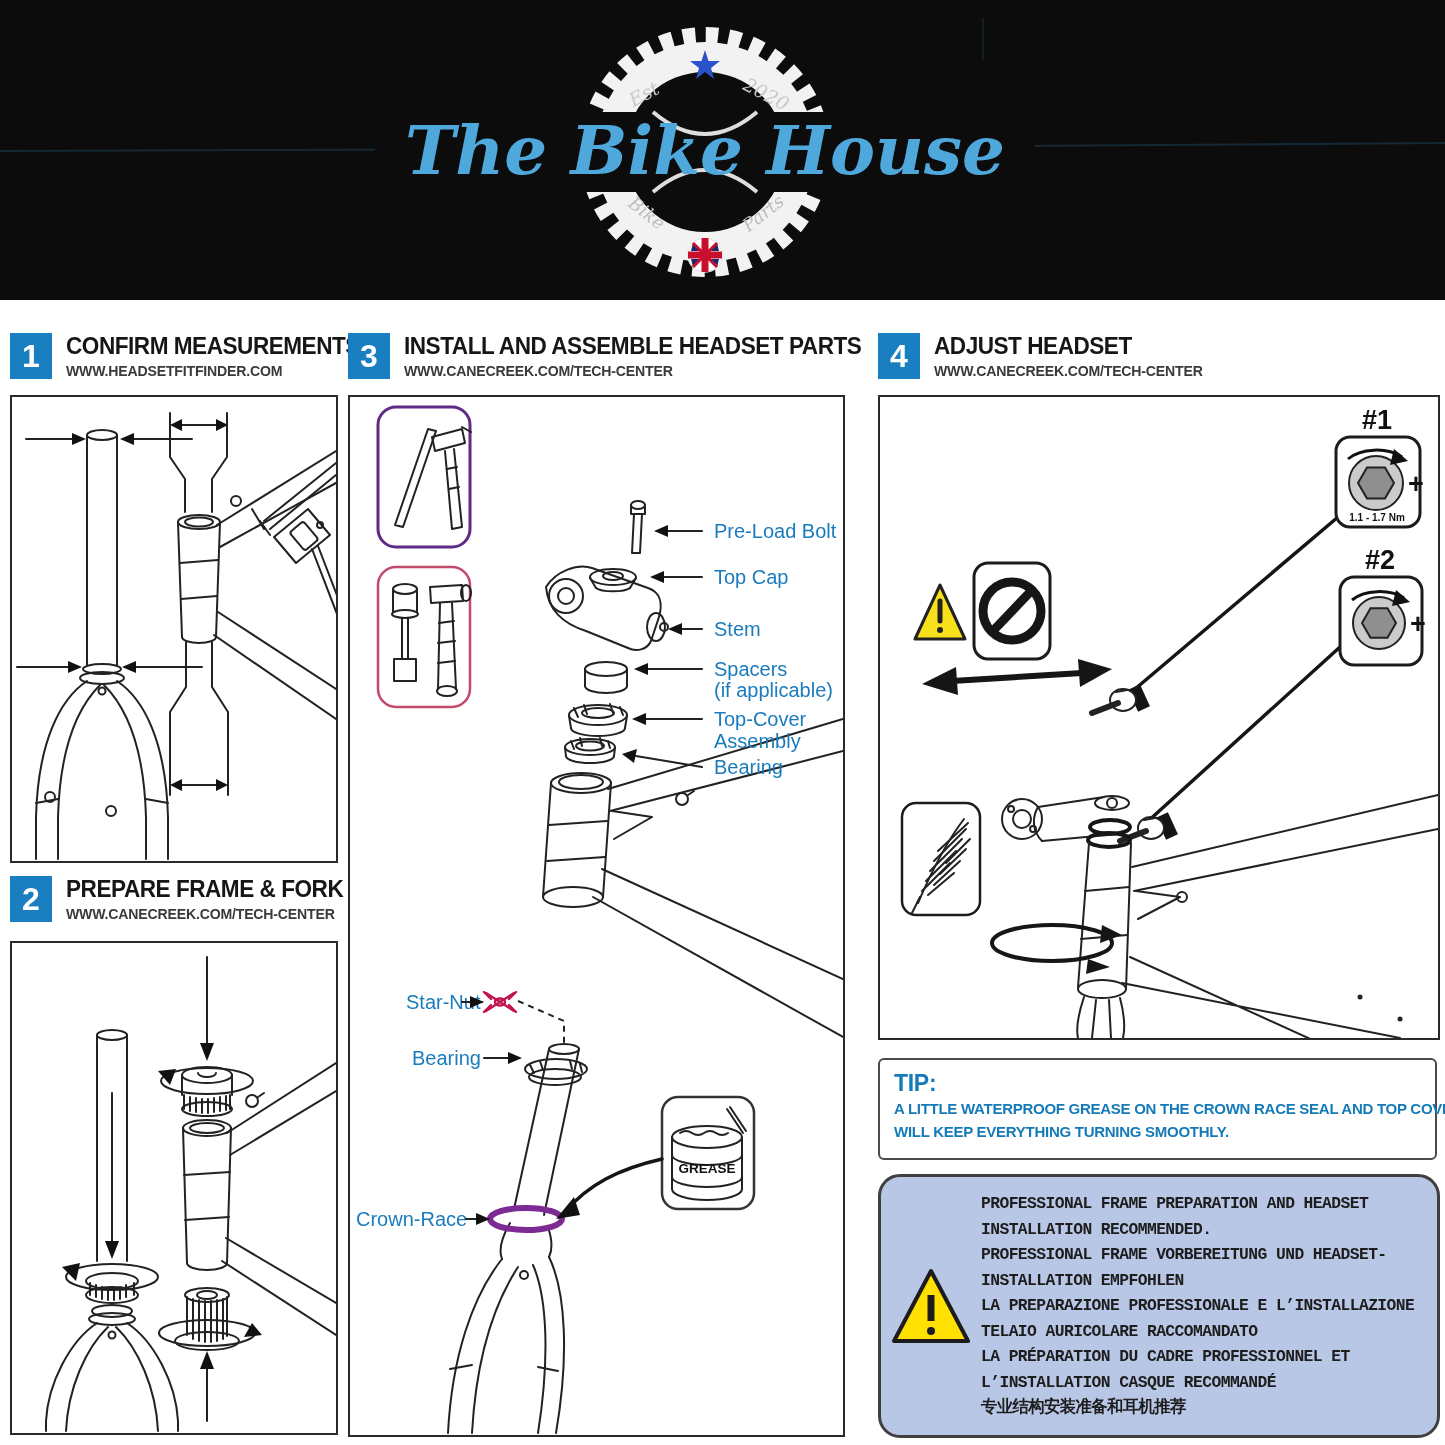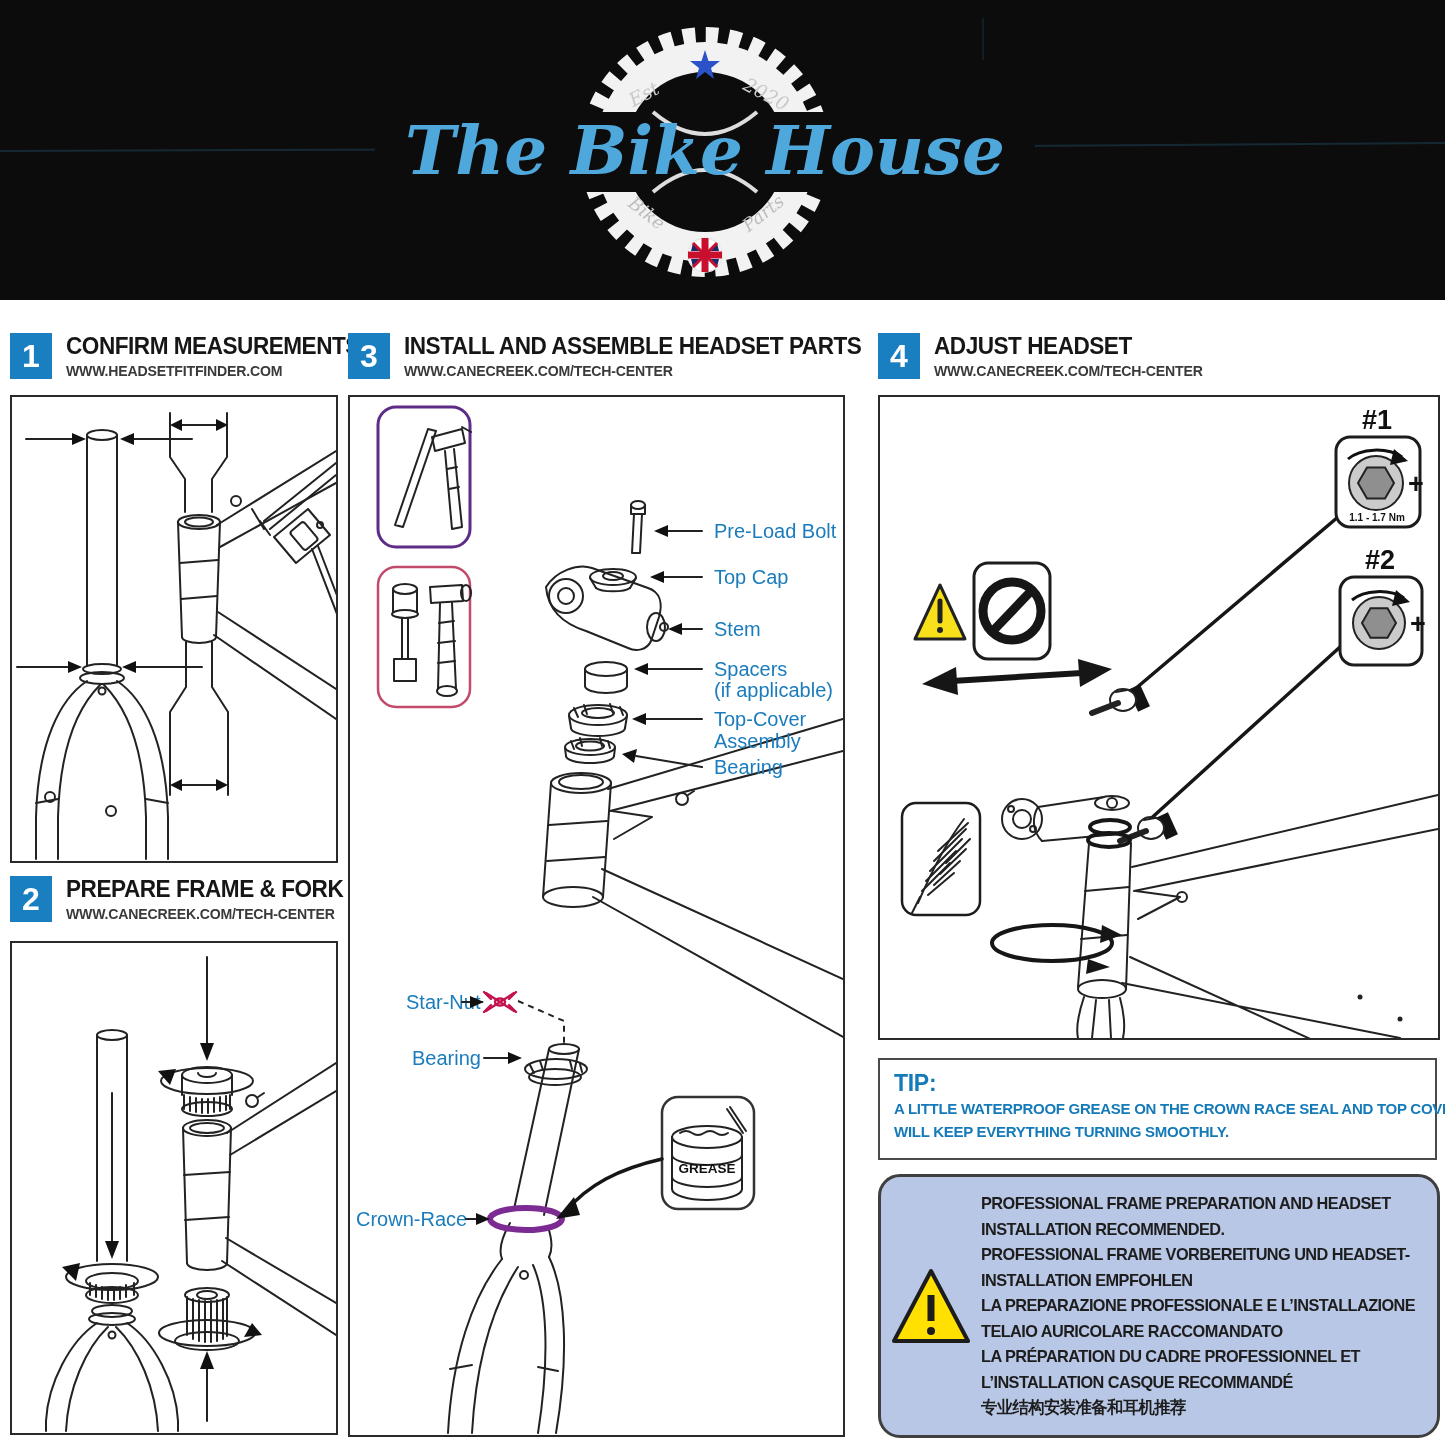--- a/index.html
+++ b/index.html
@@ -14,21 +14,21 @@
   .sec-url{font-size:15px;font-weight:bold;color:#3a3a3a;letter-spacing:-.2px;line-height:19px;margin-top:2px;}
   svg{display:block;}
   .ln{fill:none;stroke:#222;stroke-width:2;stroke-linecap:round;stroke-linejoin:round;}
   .ln3{fill:none;stroke:#161616;stroke-width:3.5;stroke-linecap:round;stroke-linejoin:round;}
   .bluelbl{font-size:20px;fill:#1a7cbc;font-family:"Liberation Sans",sans-serif;}
   .tipbox{position:absolute;border:2px solid #4a4a4a;background:#fff;box-sizing:border-box;padding:10px 14px;}
   .tip-head{color:#157ab8;font-weight:bold;font-size:23px;letter-spacing:-.3px;}
   .tip-line{color:#157ab8;font-weight:bold;font-size:15.5px;line-height:23px;letter-spacing:-.3px;
             transform:scaleX(.97);transform-origin:left top;white-space:nowrap;}
   .notice{position:absolute;background:#b9c7e6;border:3px solid #3f3f3f;border-radius:22px;
-          box-sizing:border-box;display:flex;align-items:center;padding:14px 10px;}
+          box-sizing:border-box;display:flex;align-items:center;padding:14px 10px;font-family:Liberation Mono, monospace;}
   .notice-text{margin-left:10px;}
   .notice-line{color:#1d1d1d;font-weight:bold;font-size:17px;line-height:25.5px;letter-spacing:-.6px;
                transform:scaleX(.96);transform-origin:left top;white-space:nowrap;}
 </style>
 </head>
 <body>
 
 <div id="page">
 
   <svg width="1445" height="300" viewBox="0 0 1445 300" style="position:absolute;left:0;top:0;">
@@ -462,21 +462,21 @@
         <g>
           <path d="M38,506 C50,478 64,448 84,422" class="ln"></path>
           <path d="M42,494 L70,466 M46,484 L76,454 M50,474 L82,442 M54,464 L86,432 M58,454 L88,426" class="ln"></path>
           <path d="M48,498 L74,476 M54,488 L80,464 M60,477 L86,452 M66,466 L90,442" class="ln"></path>
           <path d="M32,516 L40,500" class="ln"></path>
         </g>
       </g>
     </svg>
   </div>
 
-  <div class="tipbox" style="left:878px;top:1058px;width:559px;height:102px;">
+  <div class="tipbox" style="left:878px;top:1058px;width:559px;height:102px;border-radius:6px;">
     <div class="tip-head">TIP:</div>
     <div class="tip-line">A LITTLE WATERPROOF GREASE ON THE CROWN RACE SEAL AND TOP COVER SEAL</div>
     <div class="tip-line">WILL KEEP EVERYTHING TURNING SMOOTHLY.</div>
   </div>
 
   <div class="notice" style="left:878px;top:1174px;width:562px;height:264px;">
     <svg width="80" height="82" viewBox="0 0 80 82" style="flex:0 0 auto;">
       <polygon points="40,6 77,76 3,76" fill="#ffe000" stroke="#1c1c1c" stroke-width="4" stroke-linejoin="round"></polygon>
       <line x1="40" y1="30" x2="40" y2="56" stroke="#1c1c1c" stroke-width="7" stroke-linecap="butt"></line>
       <circle cx="40" cy="66" r="4" fill="#1c1c1c"></circle>

